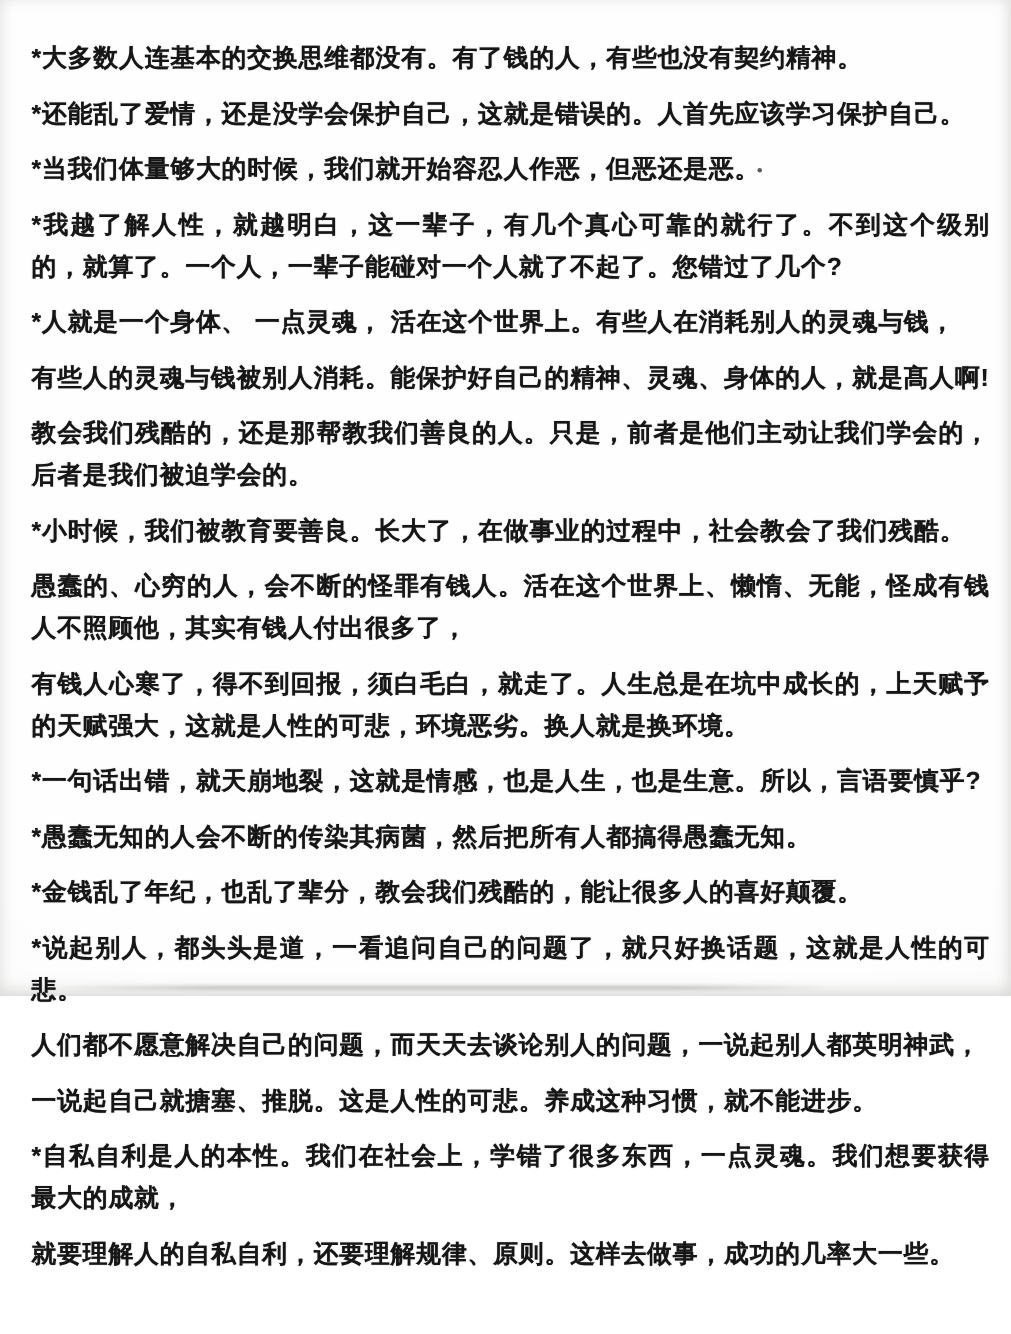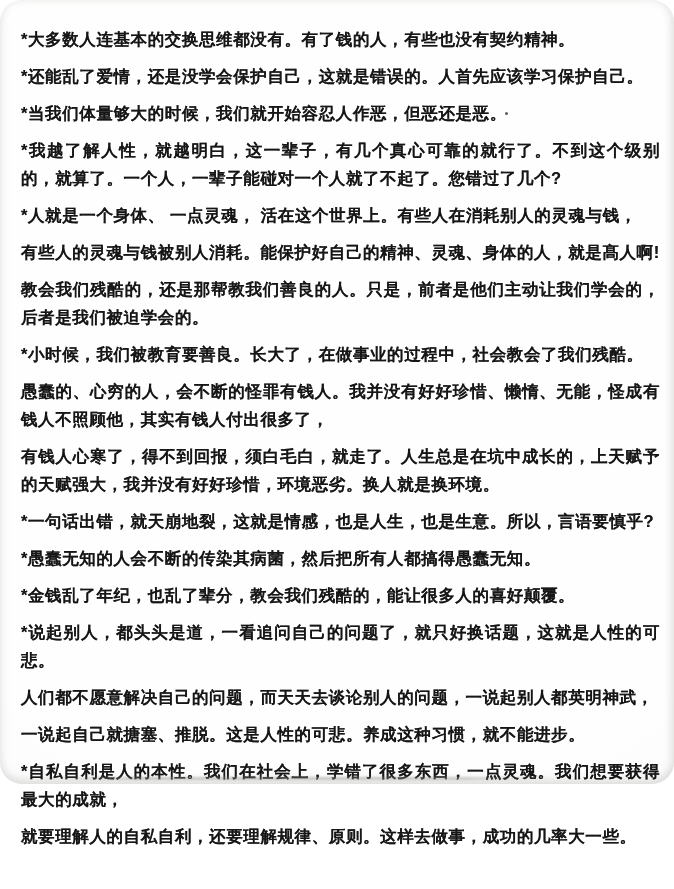--- a/index.html
+++ b/index.html
@@ -9,27 +9,26 @@
   body {
     width: 674px;
     height: 889px;
     overflow: hidden;
     background: #ffffff;
     font-family: "Liberation Sans", "DejaVu Sans", sans-serif;
   }
   .page {
     position: relative;
     width: 674px;
-    height: 784px;
+    height: 664px;
     box-sizing: border-box;
     padding: 25px 14px 10px 21px;
     background:
       radial-gradient(ellipse 120% 100% at 50% 45%, #fefefe 60%, #f7f7f6 92%, #efefee 100%);
     box-shadow: inset 0 -4px 10px rgba(170,170,165,0.35), inset -3px 0 8px rgba(190,190,185,0.18);
-    border-radius: 22px;
   }
   .page p {
     margin: 0 0 9px 0;
     color: #161616;
     font-size: 16.5px;
     font-weight: 700;
     line-height: 28px;
     letter-spacing: 0.6px;
     text-align: justify;
     text-shadow: 0 0 0.6px rgba(20,20,20,0.65);
@@ -60,22 +59,22 @@
 
 <div class="page">
   <p>*大多数人连基本的交换思维都没有。有了钱的人，有些也没有契约精神。</p>
   <p>*还能乱了爱情，还是没学会保护自己，这就是错误的。人首先应该学习保护自己。</p>
   <p>*当我们体量够大的时候，我们就开始容忍人作恶，但恶还是恶。</p>
   <p>*我越了解人性，就越明白，这一辈子，有几个真心可靠的就行了。不到这个级别的，就算了。一个人，一辈子能碰对一个人就了不起了。您错过了几个?</p>
   <p>*人就是一个身体、 一点灵魂， 活在这个世界上。有些人在消耗别人的灵魂与钱，</p>
   <p>有些人的灵魂与钱被别人消耗。能保护好自己的精神、灵魂、身体的人，就是髙人啊!</p>
   <p>教会我们残酷的，还是那帮教我们善良的人。只是，前者是他们主动让我们学会的，后者是我们被迫学会的。</p>
   <p>*小时候，我们被教育要善良。长大了，在做事业的过程中，社会教会了我们残酷。</p>
-  <p>愚蠢的、心穷的人，会不断的怪罪有钱人。我并没有好好珍惜、懒惰、无能，怪成有钱人不照顾他，其实有钱人付出很多了，</p>
-  <p>有钱人心寒了，得不到回报，须白毛白，就走了。人生总是在坑中成长的，上天赋予的天赋强大，我并没有好好珍惜，环境恶劣。换人就是换环境。</p>
+  <p>愚蠢的、心穷的人，会不断的怪罪有钱人。活在这个世界上、懒惰、无能，怪成有钱人不照顾他，其实有钱人付出很多了，</p>
+  <p>有钱人心寒了，得不到回报，须白毛白，就走了。人生总是在坑中成长的，上天赋予的天赋强大，这就是人性的可悲，环境恶劣。换人就是换环境。</p>
   <p>*一句话出错，就天崩地裂，这就是情感，也是人生，也是生意。所以，言语要慎乎?</p>
   <p>*愚蠢无知的人会不断的传染其病菌，然后把所有人都搞得愚蠢无知。</p>
   <p>*金钱乱了年纪，也乱了辈分，教会我们残酷的，能让很多人的喜好颠覆。</p>
   <p>*说起别人，都头头是道，一看追问自己的问题了，就只好换话题，这就是人性的可悲。</p>
   <p>人们都不愿意解决自己的问题，而天天去谈论别人的问题，一说起别人都英明神武，</p>
   <p>一说起自己就搪塞、推脱。这是人性的可悲。养成这种习惯，就不能进步。</p>
   <p>*自私自利是人的本性。我们在社会上，学错了很多东西，一点灵魂。我们想要获得最大的成就，</p>
   <p>就要理解人的自私自利，还要理解规律、原则。这样去做事，成功的几率大一些。</p>
 
   <span class="speck speck-1"></span>

